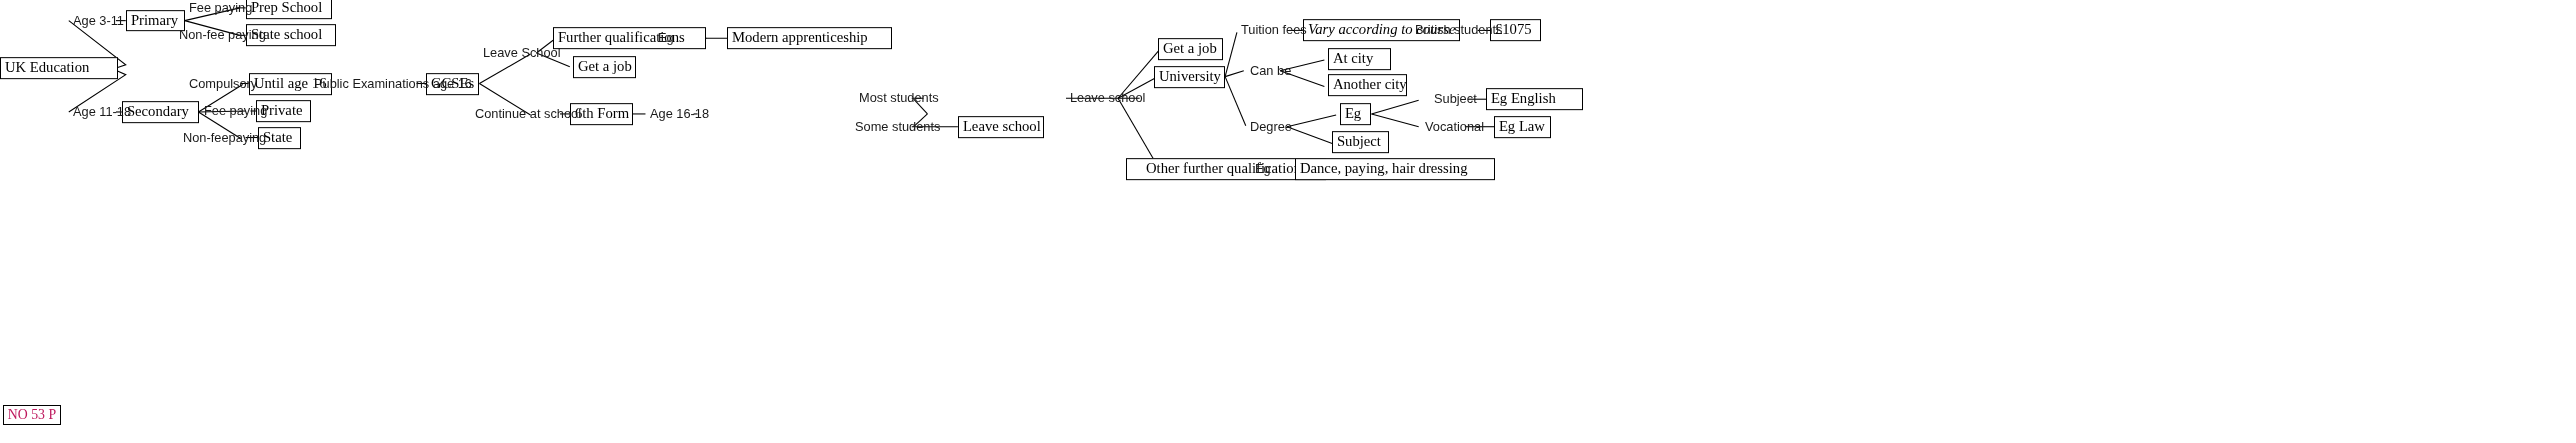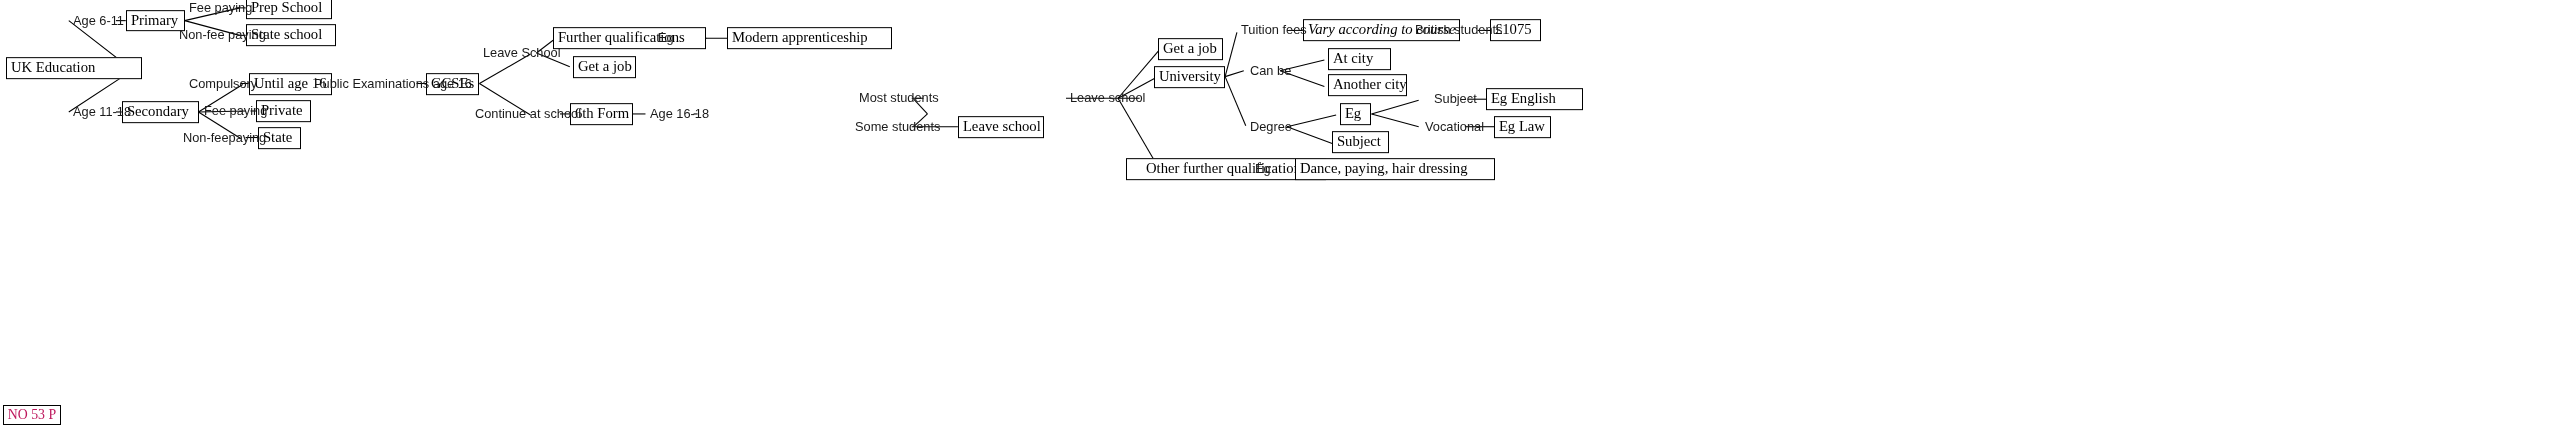--- a/index.html
+++ b/index.html
@@ -125,21 +125,21 @@
       <path d="M1396,116 L1444,129"></path>
 
       <path d="M1494,101 L1513,101"></path>
       <path d="M1491,129 L1521,129"></path>
 
       <path d="M1350,172 L1272,172"></path>
       <path d="M1290,172 L1318,172"></path>
     </g>
   </svg>
 
-  <div class="node" style="left:6px;top:68px;width:136px;"><span>UK Education</span></div>
+  <div class="node" style="left:0;top:68px;width:118px;"><span>UK Education</span></div>
   <div class="node" style="left:126px;top:20.6px;width:59px;"><span>Primary</span></div>
   <div class="node" style="left:246px;top:7.9px;width:86px;"><span>Prep School</span></div>
   <div class="node" style="left:246px;top:35px;width:90px;"><span>State school</span></div>
   <div class="node" style="left:122px;top:112px;width:77px;"><span>Secondary</span></div>
   <div class="node" style="left:249px;top:84px;width:83px;"><span>Until age 16</span></div>
   <div class="node" style="left:426px;top:84px;width:53px;"><span>GCSEs</span></div>
   <div class="node" style="left:256px;top:111px;width:55px;"><span>Private</span></div>
   <div class="node" style="left:258px;top:138px;width:43px;"><span>State</span></div>
   <div class="node" style="left:553px;top:38px;width:153px;"><span>Further qualifications</span></div>
   <div class="node" style="left:573px;top:67px;width:63px;"><span>Get a job</span></div>
@@ -152,21 +152,21 @@
   <div class="node" style="left:1303px;top:30px;width:157px;font-style:italic;"><span>Vary according to course</span></div>
   <div class="node" style="left:1490px;top:30px;width:51px;"><span>£1075</span></div>
   <div class="node" style="left:1328px;top:59px;width:63px;"><span>At  city</span></div>
   <div class="node" style="left:1328px;top:85px;width:79px;"><span>Another city</span></div>
   <div class="node" style="left:1340px;top:114px;width:31px;"><span>Eg</span></div>
   <div class="node" style="left:1332px;top:142px;width:57px;"><span>Subject</span></div>
   <div class="node" style="left:1486px;top:99px;width:97px;"><span>Eg English</span></div>
   <div class="node" style="left:1494px;top:127px;width:57px;"><span>Eg Law</span></div>
   <div class="node" style="left:1295px;top:169px;width:200px;"><span>Dance, paying, hair dressing</span></div>
 
-  <div class="edgelabel" style="left:73px;top:20.6px;"><span>Age 6-11</span></div>
+  <div class="edgelabel" style="left:73px;top:20.6px;"><span>Age 3-11</span></div>
   <div class="edgelabel" style="left:189px;top:7.9px;"><span>Fee paying</span></div>
   <div class="edgelabel" style="left:179px;top:35px;"><span>Non-fee paying</span></div>
   <div class="edgelabel" style="left:73px;top:112px;"><span>Age 11-18</span></div>
   <div class="edgelabel" style="left:189px;top:84px;"><span>Compulsory</span></div>
   <div class="edgelabel" style="left:314px;top:84px;"><span>Public  Examinations  age 16</span></div>
   <div class="edgelabel" style="left:204px;top:111px;"><span>Fee paying</span></div>
   <div class="edgelabel" style="left:183px;top:138px;"><span>Non-feepaying</span></div>
   <div class="edgelabel" style="left:483px;top:53px;"><span>Leave School</span></div>
   <div class="edgelabel" style="left:658px;top:38px;"><span>Eg</span></div>
   <div class="edgelabel" style="left:475px;top:114px;"><span>Continue at school</span></div>

